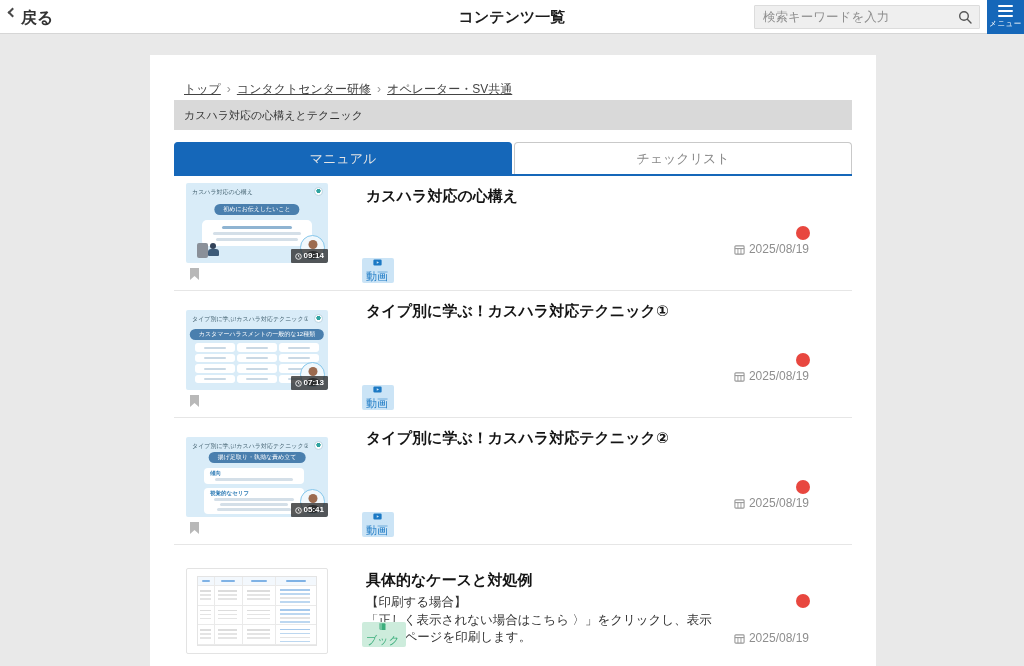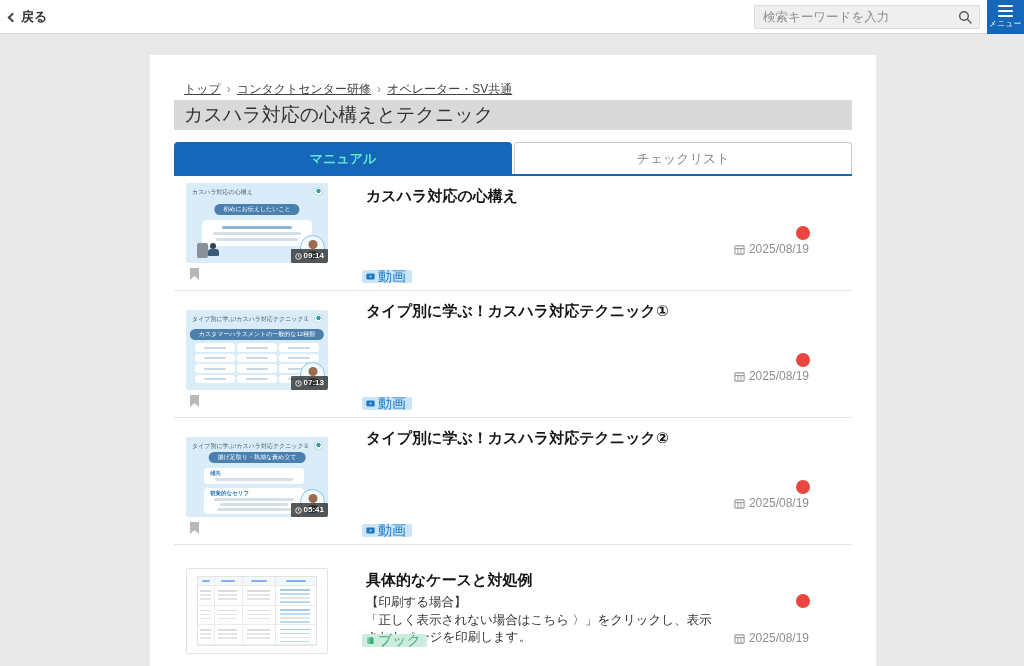--- a/index.html
+++ b/index.html
@@ -1,42 +1,42 @@
 <!DOCTYPE html>
 <html style="--accent-blue: #1567b9; --unread-dot: #e8473f; --badge-video-bg: #cbe4f6; --badge-video-text: #1c79c4; --badge-book-bg: #cdecdc; --badge-book-text: #3cae7c; --thumb-slide-bg: #d9ecf8;"><head>
 <meta charset="utf-8">
 <style>
   * { margin:0; padding:0; box-sizing:border-box; }
   html,body { width:1024px; height:666px; }
   body { font-family:"Liberation Sans","DejaVu Sans",sans-serif; background:#e9e9e9; position:relative; overflow:hidden; }
 
   
   .app-header { position:absolute; top:0; left:0; width:1024px; height:34px; background:#fff; border-bottom:1px solid #d6d6d6; z-index:10; }
-  .back-btn { position:absolute; left:9px; top:8px; display:flex; align-items:center; gap:5px; font-size:13px; font-weight:600; color:#333; cursor:pointer; }
+  .back-btn { position:absolute; left:9px; top:8px; display:flex; gap:5px; font-size:16px; font-weight:600; color:#333; cursor:pointer; }
   .chev { width:7px; height:7px; border-left:2px solid #4a4a4a; border-bottom:2px solid #4a4a4a; transform:rotate(45deg); margin-top:1px; }
   .h-title { position:absolute; left:0; right:0; top:8px; text-align:center; font-size:15px; font-weight:bold; color:#1c1c1c; pointer-events:none; }
   .search-box { position:absolute; right:44px; top:5px; width:226px; height:24px; background:#efefef; border:1px solid #dcdcdc; border-radius:1px; display:flex; align-items:center; }
   .search-box input { flex:1; min-width:0; border:none; outline:none; background:transparent; font-size:12.5px; color:#333; padding:0 8px; font-family:inherit; }
   .search-box input::placeholder { color:#8f8f8f; }
   .search-glyph { margin-right:7px; display:flex; cursor:pointer; }
   .menu-btn { position:absolute; right:0; top:0; width:37px; height:34px; background:var(--accent-blue,#1567b9); display:flex; flex-direction:column; align-items:center; justify-content:center; gap:2px; cursor:pointer; }
   .burger { display:flex; flex-direction:column; gap:2.5px; }
   .burger i { width:15px; height:2.5px; background:#fff; border-radius:1px; }
   .menu-label { color:#fff; font-size:7.5px; white-space:nowrap; letter-spacing:.5px; }
 
   
   .card { position:absolute; left:150px; top:55px; width:726px; height:658px; background:#fff; overflow:hidden; }
   .crumbs { margin:26px 24px 0 34px; height:16px; font-size:12px; color:#444; white-space:nowrap; }
   .crumbs a { color:#444; text-decoration:underline; cursor:pointer; }
   .crumb-sep { margin:0 6px; color:#999; }
-  .section-bar { margin:3px 24px 0 24px; height:30px; line-height:30px; background:#d9d9d9; padding-left:10px; font-size:19px; color:#333; }
+  .section-bar { margin:3px 24px 0 24px; height:30px; line-height:30px; background:#d9d9d9; padding-left:10px; font-size:11px; color:#333; }
 
   .tabs { margin:12px 24px 0 24px; display:flex; gap:2px; height:34px; border-bottom:2px solid var(--accent-blue,#1567b9); }
   .tab { flex:1; display:flex; align-items:center; justify-content:center; font-size:13px; color:#888; background:#fff; border:1px solid #c9c9c9; border-bottom:none; border-radius:4px 4px 0 0; cursor:pointer; }
-  .tab.active { background:var(--accent-blue,#1567b9); border-color:var(--accent-blue,#1567b9); color:#5eead4; font-weight:bold; }
+  .tab.active { background:var(--accent-blue,#1567b9); border-color:var(--accent-blue,#1567b9); color:#e5e5e5; font-weight:normal; }
 
   
   .list { margin:0 24px; }
   .row { position:relative; height:127px; }
   .row.first { height:114px; }
   .row + .row { border-top:1px solid #e6e6e6; }
   .row.book { height:115px; }
 
   .thumb { position:absolute; left:12px; bottom:27px; width:142px; height:80px; border-radius:2px; overflow:hidden; cursor:pointer; }
   .slide { background:var(--thumb-slide-bg,#d9ecf8); }
@@ -79,35 +79,36 @@
   .t4-table i.link::after { content:''; position:absolute; left:10%; width:76%; top:18%; height:1.5px; background:#a6c9ec; box-shadow:0 4px 0 #bcd7f0, 0 8px 0 #e4e4e4, 0 12px 0 #bcd7f0; }
 
   .bookmark { position:absolute; left:16px; bottom:10px; width:9px; height:12px; background:#b8b8b8; clip-path:polygon(0 0,100% 0,100% 100%,50% 66%,0 100%); cursor:pointer; }
 
   .item-title { position:absolute; left:192px; top:11px; font-size:15px; font-weight:bold; color:#141414; cursor:pointer; }
   .row.book .item-title { top:26px; }
   .item-desc { position:absolute; left:192px; top:49px; right:128px; font-size:12.5px; color:#333; line-height:17.5px; }
 
   .item-date { position:absolute; right:43px; bottom:34px; display:flex; align-items:center; gap:4px; font-size:12px; color:#8e8e8e;padding-left:16px; }
   .row.book .item-date { bottom:14px; }
-  .badge { position:absolute; left:188px; bottom:7px; display:inline-flex; align-items:center; gap:3px; font-size:14px; line-height:13px; padding:0 6px 0 4px; border-radius:2px; }
+  .badge { position:absolute; left:188px; bottom:7px; display:inline-flex; align-items:center; gap:3px; font-size:11px; line-height:13px; padding:0 6px 0 4px; border-radius:2px;flex-direction:column; }
   .badge.video { background:var(--badge-video-bg,#cbe4f6); color:var(--badge-video-text,#1c79c4); }
   .badge.book  { background:var(--badge-book-bg,#cdecdc);  color:var(--badge-book-text,#3cae7c); }
   .row.book .badge { bottom:12px; }
   .unread-dot { position:absolute; right:42px; bottom:50px; width:14px; height:14px; border-radius:50%; background:var(--unread-dot,#e8473f); }
   .row.book .unread-dot { bottom:auto; top:49px; }
 </style>
 </head>
 <body>
 
 <header class="app-header">
   <div class="back-btn">
     <span class="chev"></span>
     <span>戻る</span>
   </div>
+  <div class="h-title">コンテンツ一覧</div>
   <div class="search-box">
     <input type="text" placeholder="検索キーワードを入力" style="">
     <span class="search-glyph">
       <svg width="14" height="14" viewBox="0 0 14 14">
           <circle cx="6" cy="6" r="4.3" fill="none" stroke="#555" stroke-width="1.4"></circle>
           <line x1="9.3" y1="9.3" x2="13" y2="13" stroke="#555" stroke-width="1.4" stroke-linecap="round"></line>
         </svg>
     </span>
   </div>
   <div class="menu-btn">

